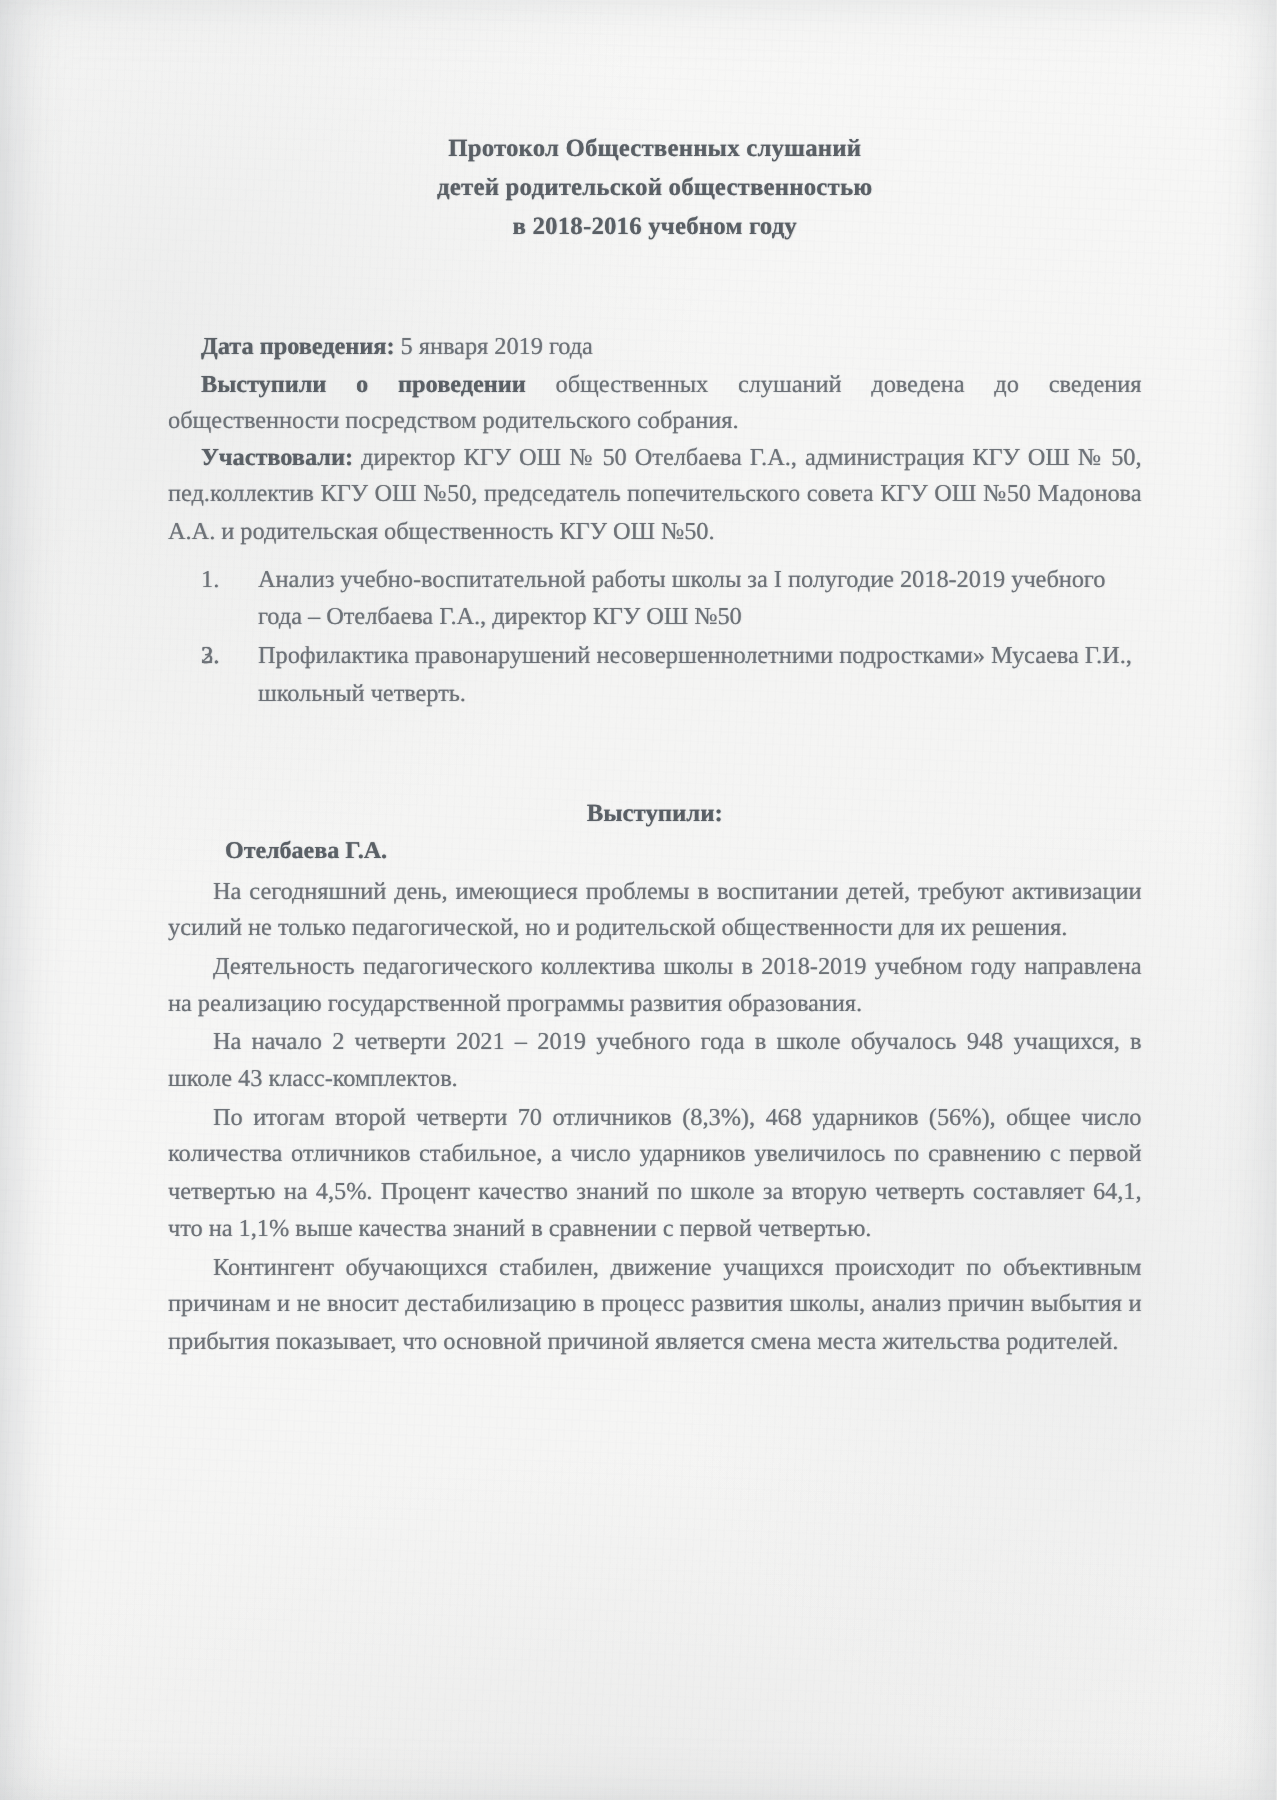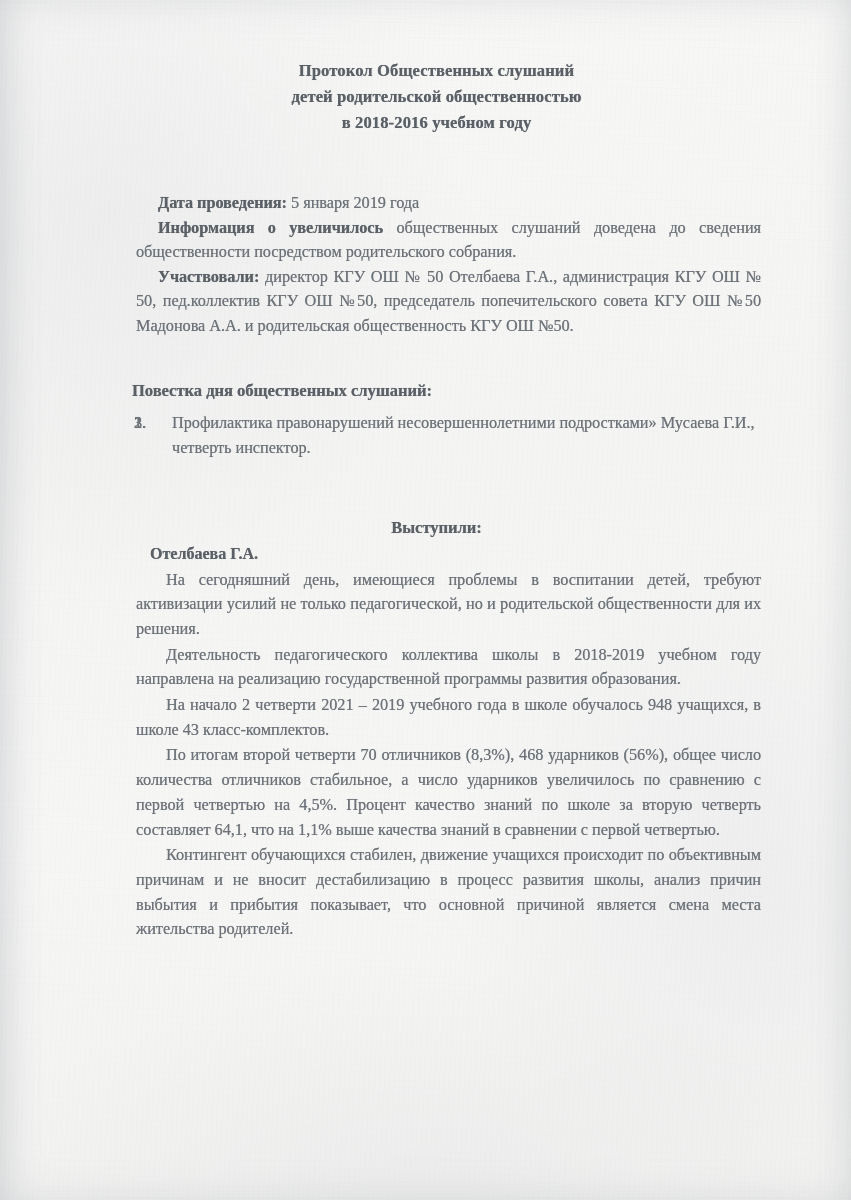--- a/index.html
+++ b/index.html
@@ -55,32 +55,31 @@
     z-index: 3;
     padding: 0 90px 0 112px;
   }
 
   
   .ink {
     color: #6d7278;
     text-shadow:
       0 0 0.6px rgba(109,114,120,0.55),
       0.35px 0.3px 0.7px rgba(130,134,140,0.35);
-    margin-left: 24px;
   }
   .ink-strong {
     color: #5a6066;
     text-shadow:
       0 0 0.6px rgba(90,96,102,0.6),
       0.35px 0.3px 0.8px rgba(118,122,128,0.38);
   }
 
   
   .title-block {
-    padding-top: 58px;
+    padding-top: 86px;
     text-align: center;
     font-weight: bold;
     font-size: 16.5px;
     line-height: 26px;
     letter-spacing: 0.15px;
   }
   .title-line {
     display: block;
     white-space: nowrap;
   }
@@ -171,41 +170,41 @@
 
     <div class="meta-block">
 
       <div class="meta-line ink">
         <b class="ink-strong">Дата проведения:</b><span> 5 января 2019 года</span>
       </div>
 
 
 
       <div class="para ink">
-        <b class="ink-strong">Информация о увеличилось</b><span> общественных слушаний доведена до сведения общественности посредством родительского собрания.</span>
+        <b class="ink-strong">Выступили о проведении</b><span> общественных слушаний доведена до сведения общественности посредством родительского собрания.</span>
       </div>
 
       <div class="para ink">
         <b class="ink-strong">Участвовали:</b><span> директор КГУ ОШ № 50 Отелбаева Г.А., администрация КГУ ОШ № 50, пед.коллектив КГУ ОШ №50, председатель попечительского совета КГУ ОШ №50 Мадонова А.А. и родительская общественность КГУ ОШ №50.</span>
       </div>
 
     </div>
 
-    <div class="section-heading ink-strong">Повестка дня общественных слушаний:</div>
 
     <ul class="agenda ink">
       <li class="agenda-item">
         <span class="agenda-num">1.</span>
+        <span>Анализ  учебно-воспитательной работы школы за I полугодие 2018-2019 учебного года – Отелбаева Г.А., директор КГУ ОШ №50</span>
       </li>
       <li class="agenda-item">
         <span class="agenda-num">2.</span>
       </li>
       <li class="agenda-item">
         <span class="agenda-num">3.</span>
-        <span>Профилактика правонарушений несовершеннолетними подростками» Мусаева Г.И., четверть инспектор.</span>
+        <span>Профилактика правонарушений несовершеннолетними подростками» Мусаева Г.И., школьный четверть.</span>
       </li>
     </ul>
 
     <div class="speakers-heading ink-strong">Выступили:</div>
     <div class="speaker-name ink-strong">Отелбаева Г.А.</div>
 
     <div class="body-para ink">На сегодняшний день, имеющиеся проблемы в воспитании детей, требуют активизации усилий не только педагогической, но и родительской общественности для их решения.</div>
     <div class="body-para ink">Деятельность педагогического коллектива школы в  2018-2019 учебном году  направлена на реализацию государственной программы развития образования.</div>
     <div class="body-para ink">На начало 2 четверти 2021 – 2019 учебного года в школе обучалось 948 учащихся, в школе 43  класс-комплектов.</div>
     <div class="body-para ink">По итогам  второй  четверти  70 отличников  (8,3%), 468 ударников (56%), общее число количества отличников стабильное, а число  ударников увеличилось  по сравнению с первой четвертью на 4,5%. Процент качество знаний по школе за вторую четверть составляет 64,1, что на 1,1% выше качества знаний в сравнении с первой четвертью.</div>

